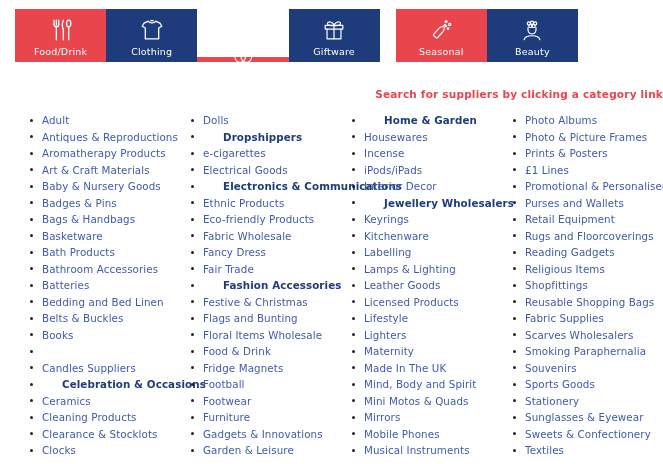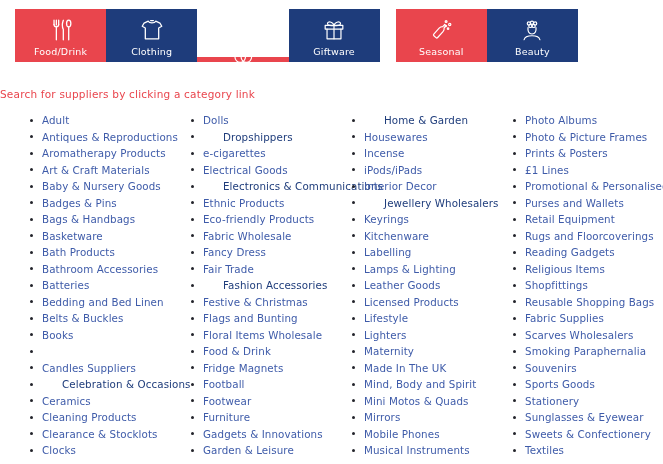--- a/index.html
+++ b/index.html
@@ -21,42 +21,42 @@
     flex:1 1 0; display:flex; flex-direction:column; align-items:center;
     justify-content:center; cursor:pointer; color:#fff; gap:3px; padding-top:2px;
   }
   .tab--red{background:var(--red);}
   .tab--navy{background:var(--navy);}
   .tab-icon{height:26px; display:flex; align-items:center; justify-content:center;}
   .tab-icon svg{display:block;}
   .tab-label{font-size:9.5px; letter-spacing:.2px;}
   
   .heading{
-    position:absolute; left:0; right:0; top:88px; text-align:left;
-    color:var(--red); font-weight:normal; font-size:10.5px; letter-spacing:.2px;
+    position:absolute; left:0; right:0; top:88px; text-align:right;
+    color:var(--red); font-weight:bold; font-size:10.5px; letter-spacing:.2px;
   }
   
   .cols{
     position:absolute; left:30px; top:112px;
     display:grid; grid-template-columns:repeat(4,161px);
   }
   .col{list-style:none;}
   .col li{
     display:flex; align-items:baseline; height:16.5px; line-height:16.5px;
     white-space:nowrap;
   }
   .bullet{
     width:3px; height:3px; border-radius:50%; background:var(--bullet);
     flex:0 0 3px; align-self:center; margin-right:9px;
   }
   .cat-link{
     font-size:10.3px; color:var(--link); text-decoration:none; cursor:pointer;
     letter-spacing:.1px;
   }
-  .cat-link.bold{font-weight:normal; color:var(--navy);padding-left:20px;}
+  .cat-link.bold{font-weight:bold; color:var(--navy);padding-left:20px;}
 </style>
 </head>
 <body>
 
 <div class="tabbar">
 
   <div class="tab tab--red" style="background: rgb(233, 69, 77);">
     <span class="tab-icon">
       <svg width="26" height="26" viewBox="0 0 28 28" fill="none" stroke="#fff" stroke-width="1.4" stroke-linecap="round" stroke-linejoin="round">
         <path d="M6.5 3.5v4.5M9 3.5v5M11.5 3.5v4.5"></path>

